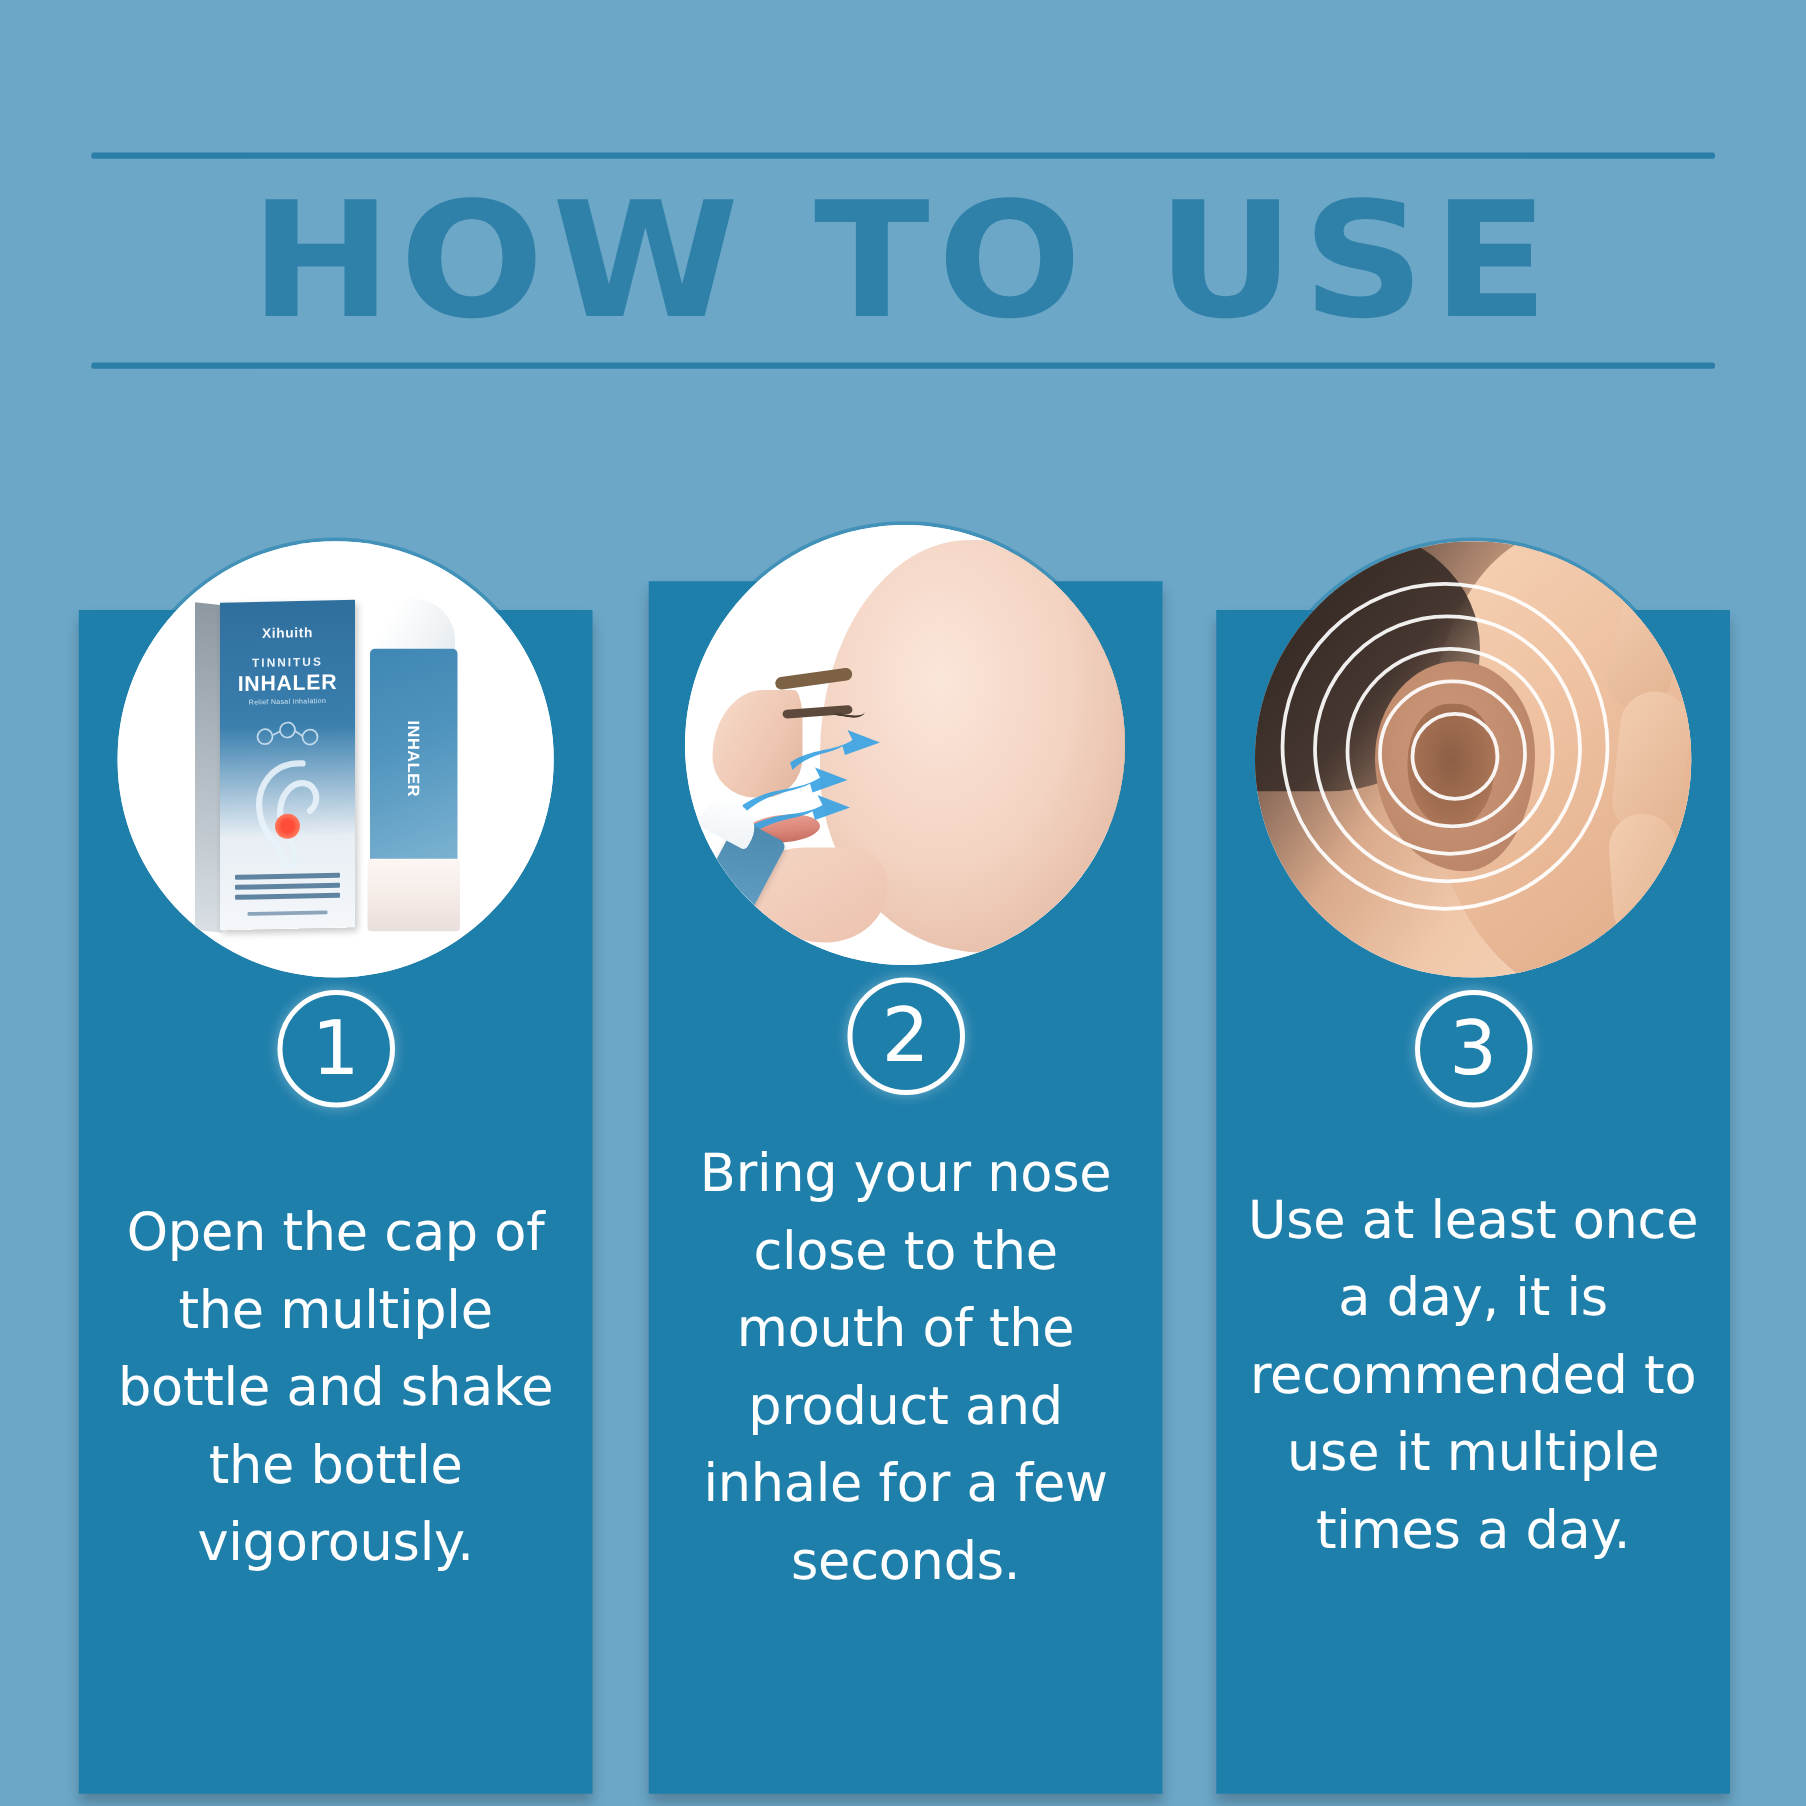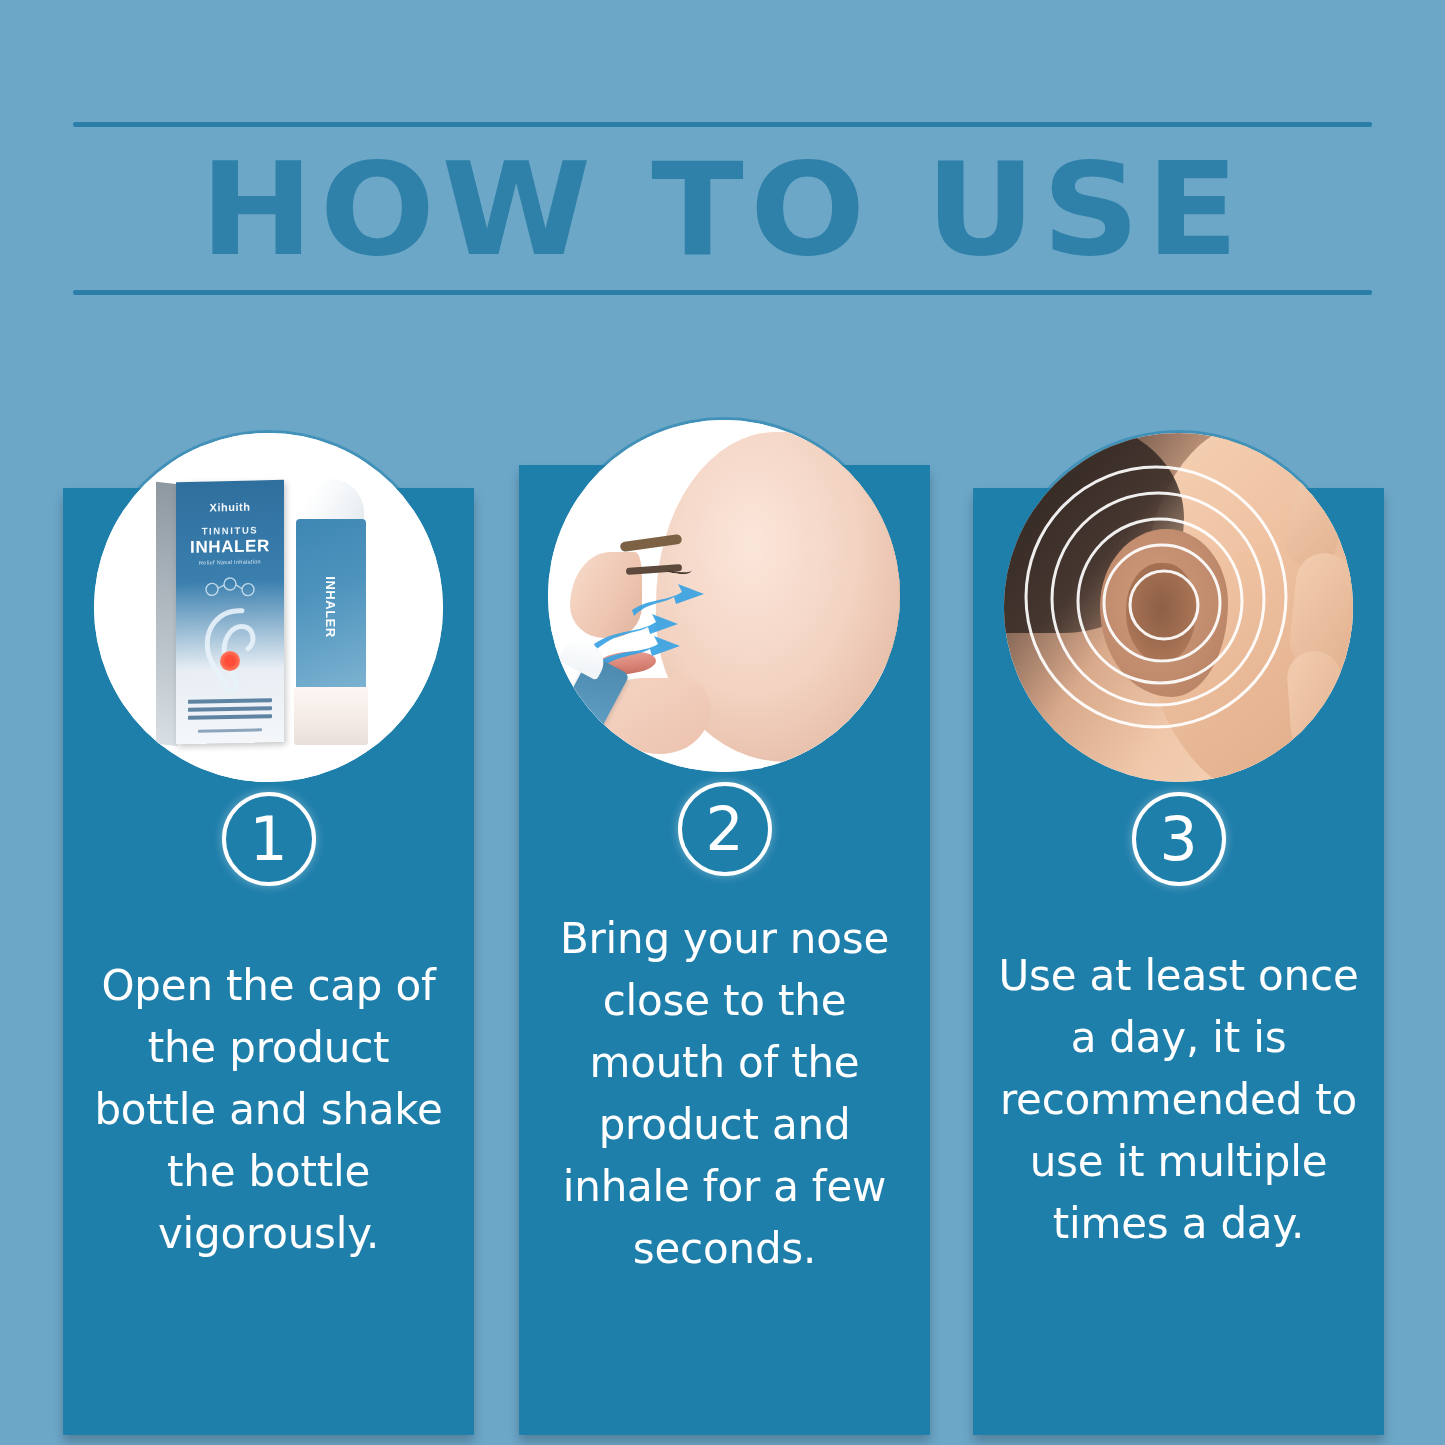--- a/index.html
+++ b/index.html
@@ -360,21 +360,21 @@
           <div class="p1-cap"></div>
           <div class="p1-label">
             <div class="p1-label-text">INHALER</div>
           </div>
           <div class="p1-base"></div>
         </div>
       </div>
     </div>
 
     <div class="badge">1</div>
-    <div class="caption">Open the cap of the product bottle and shake the bottle vigorously.</div>
+    <div class="caption">Open the cap of the multiple bottle and shake the bottle vigorously.</div>
   </div>
 
   <div class="card card-2">
     <div class="card-body"></div>
 
     <div class="photo">
       <div class="photo-inner">
         <div class="p2-bg"></div>
         <div class="p2-hair"></div>
         <div class="p2-head"></div>

